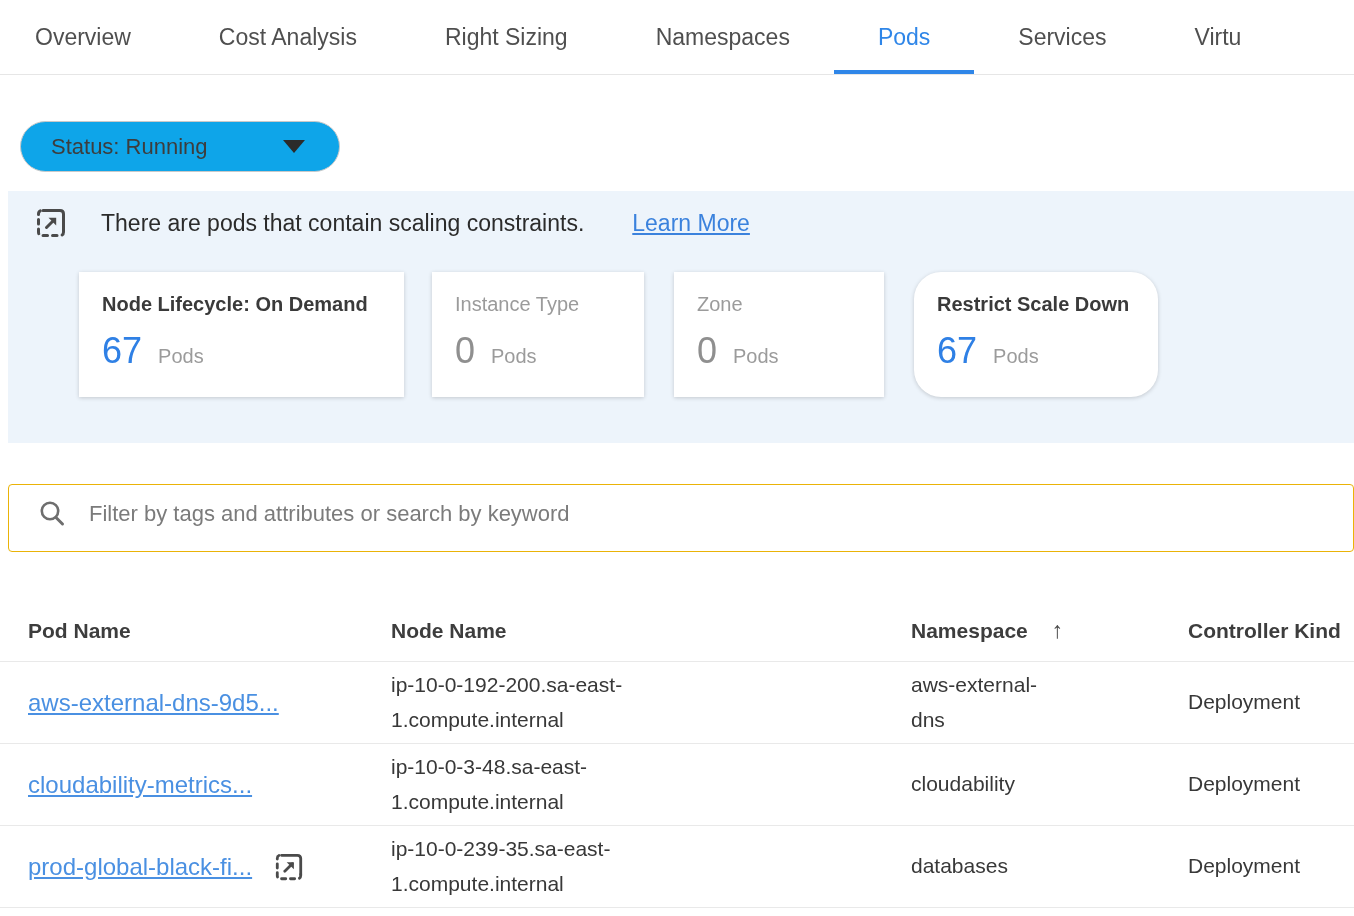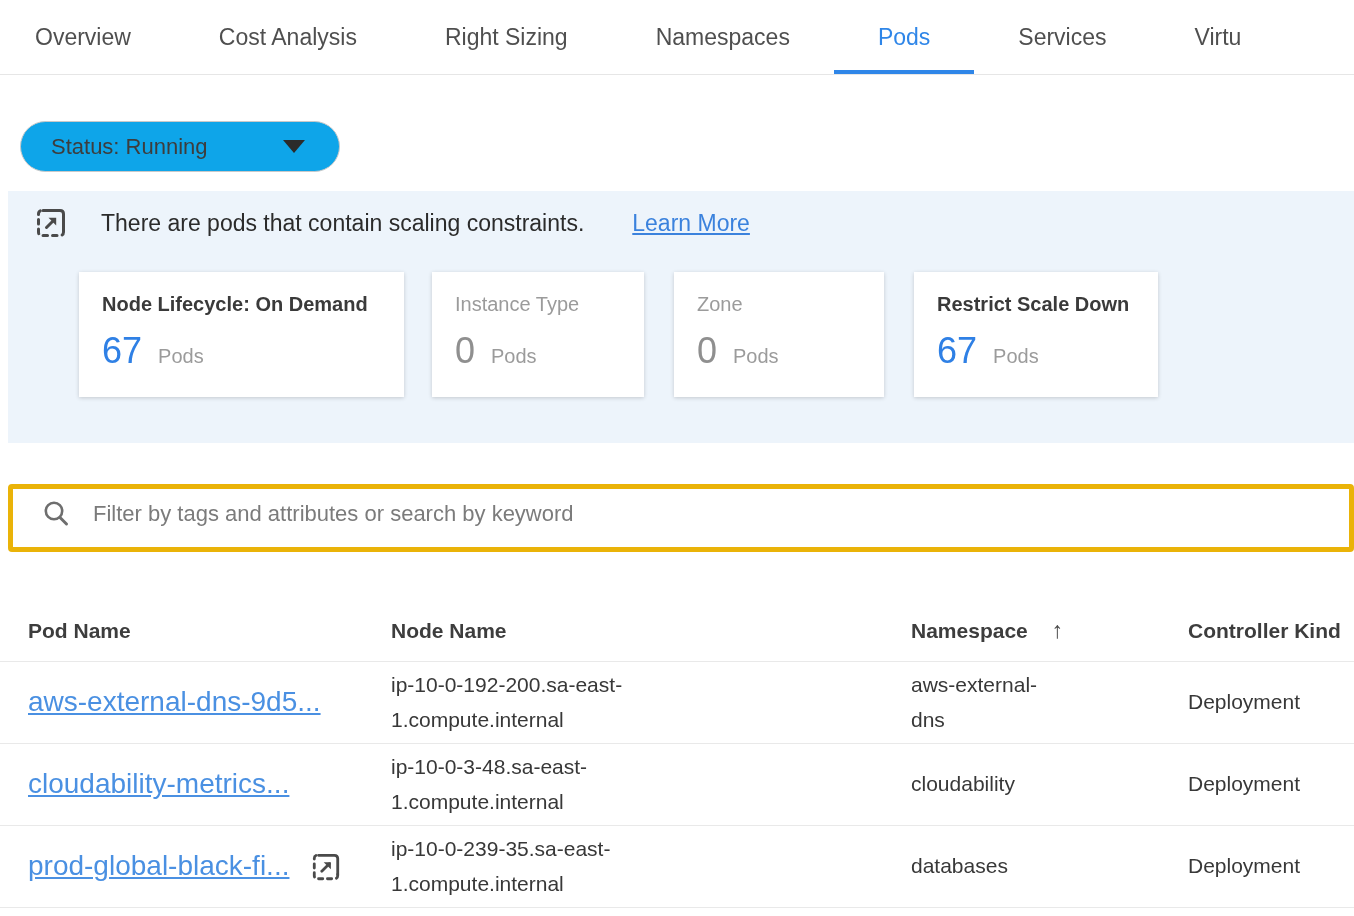--- a/index.html
+++ b/index.html
@@ -67,25 +67,25 @@
   }
   .card-title{font-size:20px;font-weight:600;color:var(--text-dark);}
   .card.inactive .card-title{color:var(--muted);font-weight:400;}
   .card-metric{margin-top:14px;display:flex;align-items:baseline;gap:16px;}
   .card-value{font-size:36px;color:#2f80e5;}
   .card.inactive .card-value{color:#8f8f8f;}
   .card-unit{font-size:20px;color:var(--muted);}
   .card-1{width:325px;}
   .card-2{width:212px;margin-left:28px;}
   .card-3{width:210px;margin-left:30px;}
-  .card-4{width:244px;margin-left:30px;}
+  .card-4{width:244px;margin-left:30px;border-radius:27px;}
   
   .search{
     margin:41px 0 0 8px;width:1346px;height:68px;
-    border:5px solid #eab308;border-radius:4px;background:#fff;
+    border:1px solid #eab308;border-radius:4px;background:#fff;
     display:flex;align-items:center;padding:0 24px 8px 28px;gap:22px;
   }
   .search input{
     flex:1;border:none;outline:none;font-size:22px;
     font-family:"Liberation Sans",sans-serif;color:#3d3d3d;background:transparent;
   }
   .search input::placeholder{color:#7b7b7b;opacity:1;}
   
   .table{margin-top:48px;}
   .trow{
@@ -95,21 +95,21 @@
   .thead{min-height:62px;border-bottom:1px solid var(--divider);}
   .th{
     font-size:21px;font-weight:600;color:#3d3d3d;cursor:pointer;
     display:flex;align-items:center;gap:24px;
   }
   .sort-arrow{font-size:23px;font-weight:400;color:#4a4a4a;}
   .tbody-row{min-height:82px;border-bottom:1px solid var(--divider);}
   .cell{font-size:21px;color:#383838;line-height:1.65;}
   .pod-cell{display:flex;align-items:center;gap:22px;}
   .pod-link{
-    color:var(--link);text-decoration:underline;cursor:pointer;font-size:28px;
+    color:var(--link);text-decoration:underline;cursor:pointer;font-size:24px;
   }
   .node-text{max-width:252px;}
   .ns-text{max-width:156px;}
 </style>
 </head>
 <body>
 
 <nav class="tabbar">
   <div class="tab">Overview</div>
   <div class="tab">Cost Analysis</div>

